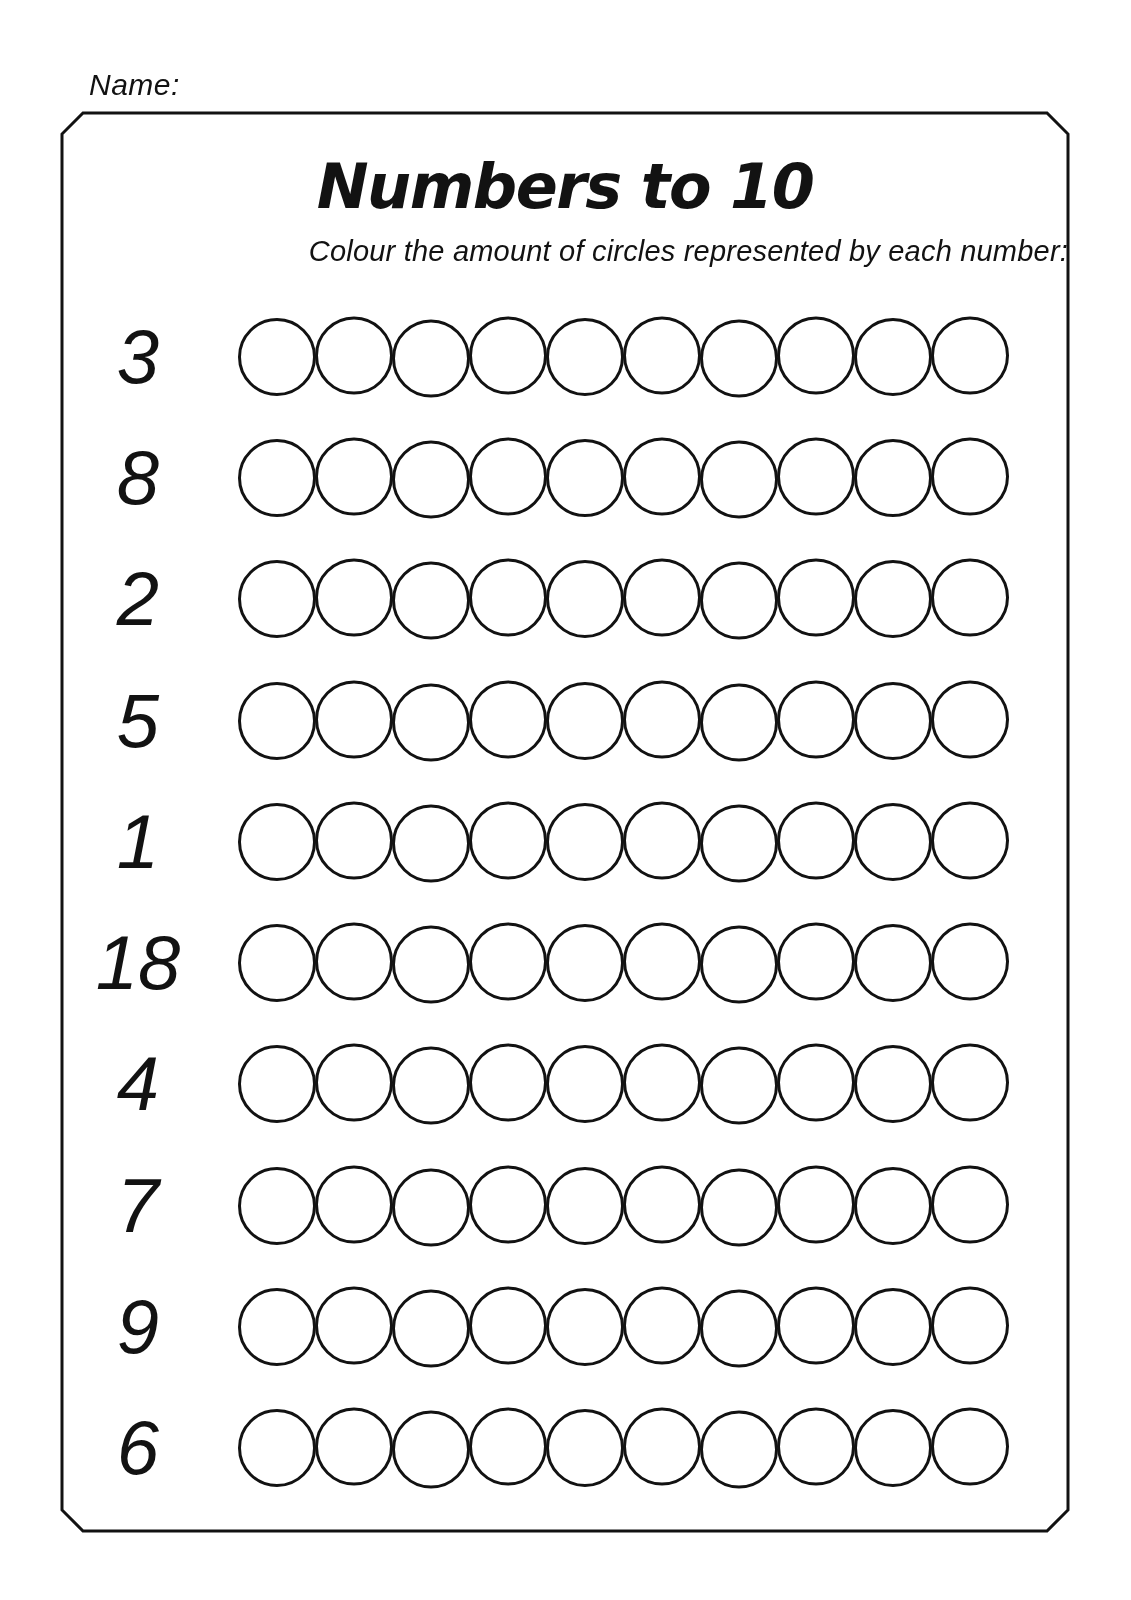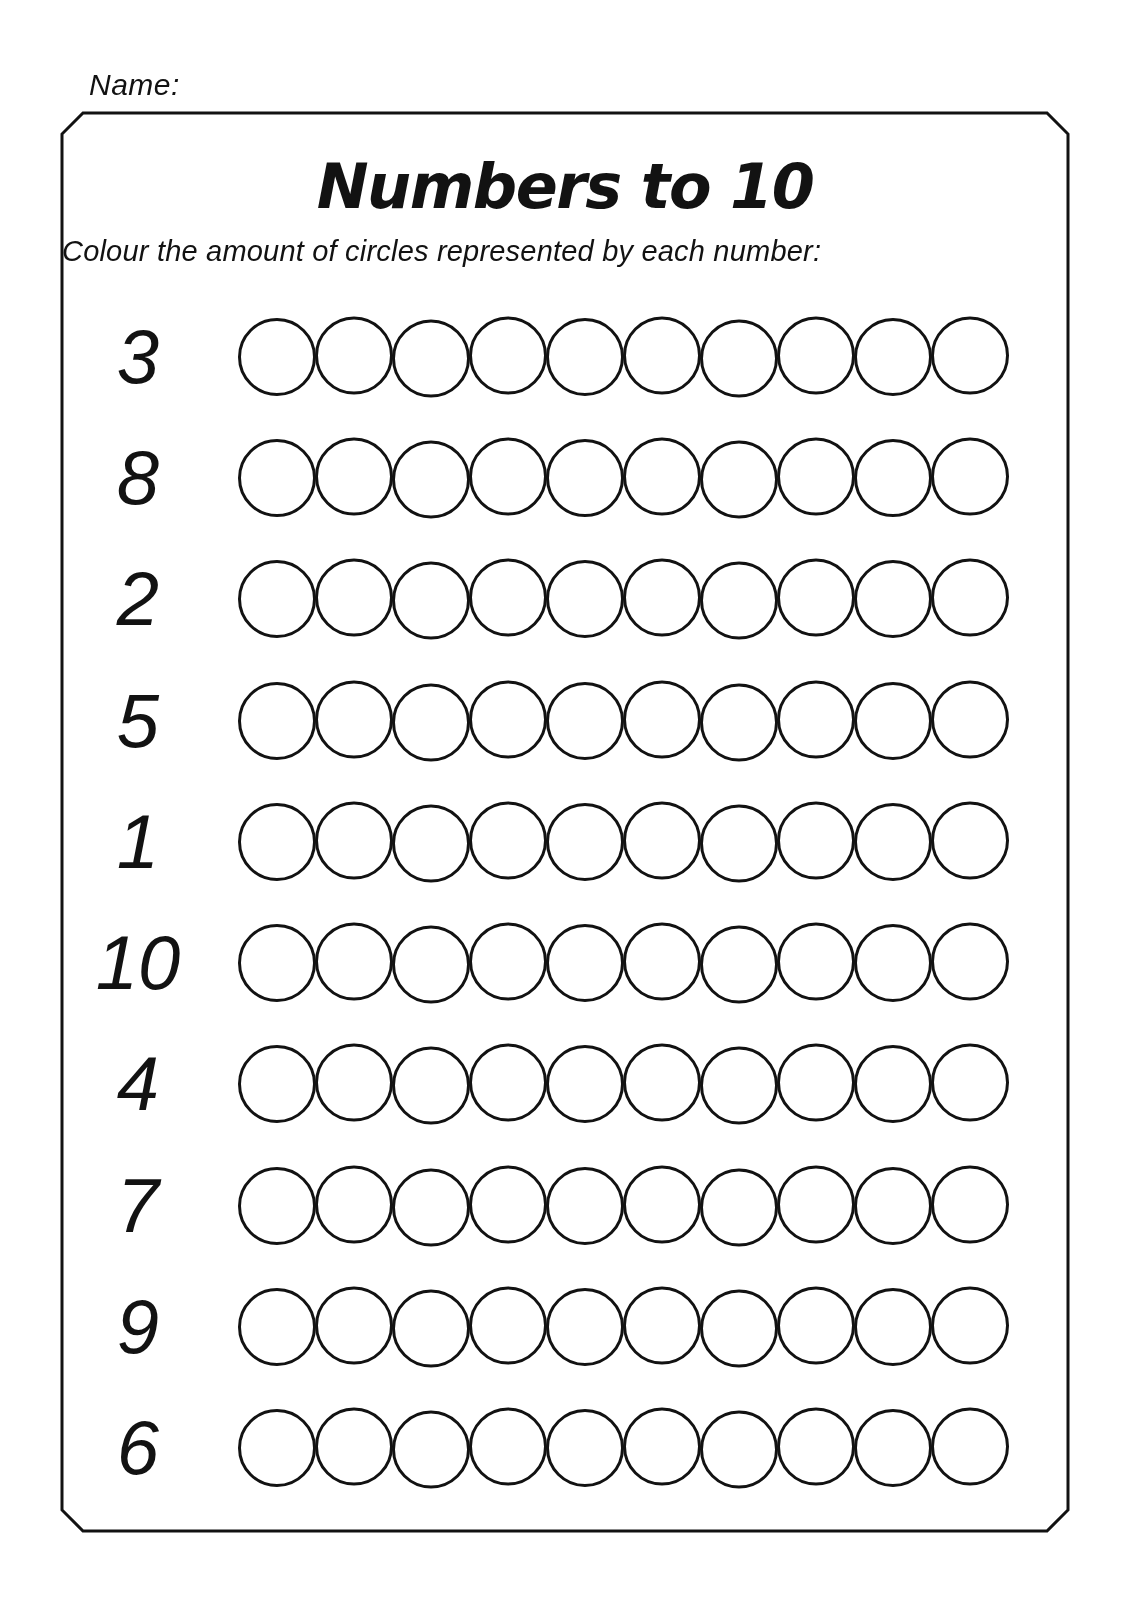--- a/index.html
+++ b/index.html
@@ -27,21 +27,21 @@
     margin: 40px 0 0 0;
     text-align: center;
     font-family: "DejaVu Sans", sans-serif;
     font-weight: 700;
     font-size: 62px;
     letter-spacing: -1.5px;
     line-height: 1.1;
   }
   .instruction {
     margin: 14px 0 0 0;
-    text-align: left;
+    text-align: right;
     font-size: 29px;
     letter-spacing: 0.2px;
     font-weight: 400;
   }
   .rows { position: absolute; left: 0; top: 183px; width: 100%; }
   .row { display: flex; align-items: center; height: 121.3px; }
   .row-number {
     flex: 0 0 176px;
     box-sizing: border-box;
     padding-right: 24px;
@@ -155,21 +155,21 @@
             <div class="circle"></div>
             <div class="circle"></div>
             <div class="circle"></div>
             <div class="circle"></div>
             <div class="circle"></div>
             <div class="circle"></div>
           </div>
   </div>
 
   <div class="row">
-    <div class="row-number">10</div>
+    <div class="row-number">18</div>
     <div class="row-circles">
             <div class="circle"></div>
             <div class="circle"></div>
             <div class="circle"></div>
             <div class="circle"></div>
             <div class="circle"></div>
             <div class="circle"></div>
             <div class="circle"></div>
             <div class="circle"></div>
             <div class="circle"></div>

